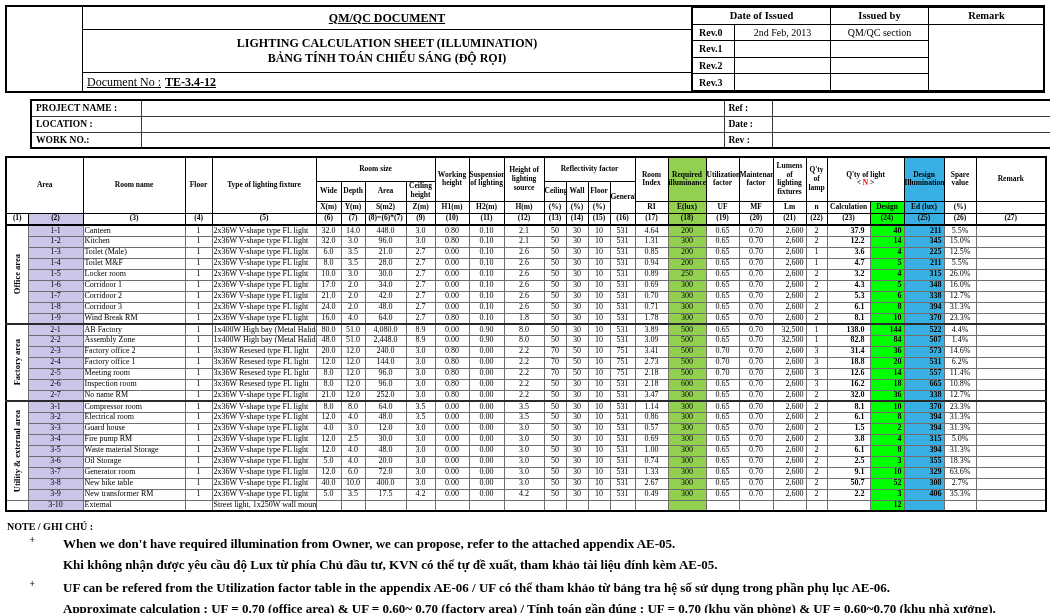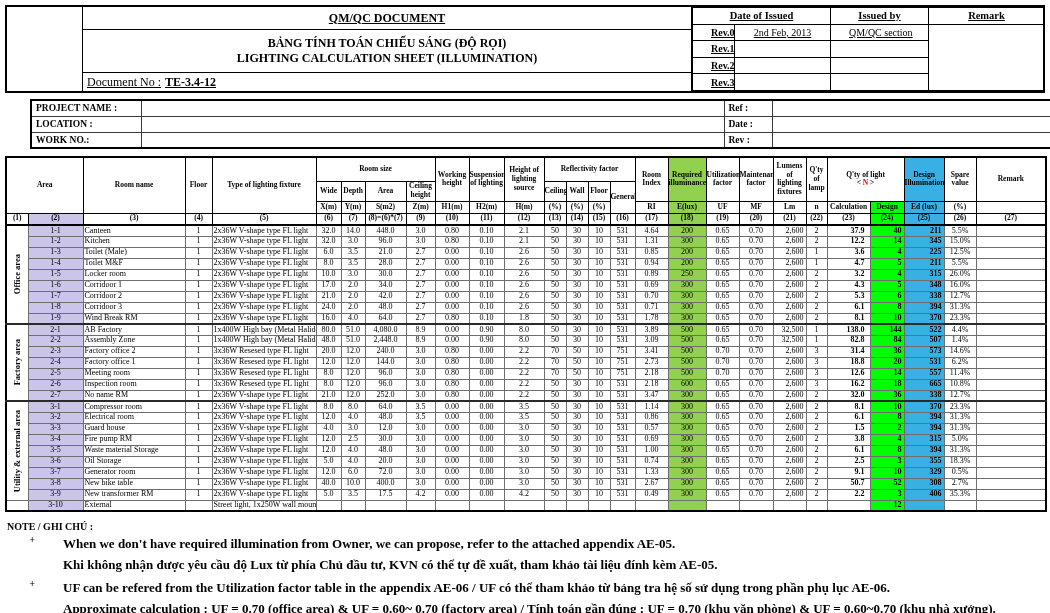--- a/index.html
+++ b/index.html
@@ -12,21 +12,21 @@
   
   .tophdr{display:flex;border:2px solid #000;height:88px;}
   .logo-cell{width:76px;border-right:1.5px solid #000;}
   .mid{flex:1;display:flex;flex-direction:column;}
   .mid-r1{height:23px;border-bottom:1.5px solid #000;display:flex;align-items:center;justify-content:center;font-weight:bold;font-size:12px;text-decoration:underline;}
   .mid-r2{flex:1;border-bottom:1.5px solid #000;display:flex;flex-direction:column;align-items:center;justify-content:center;font-weight:bold;font-size:12px;line-height:1.25;}
   .mid-r3{height:18px;display:flex;align-items:center;font-size:12px;padding-left:4px;text-decoration:underline;}
   .mid-r3 .docno{font-weight:bold;margin-left:4px;}
   .rev-block{width:352px;border-left:1.5px solid #000;}
   table.revtbl{border-collapse:collapse;width:100%;height:100%;font-size:10px;table-layout:fixed;}
-  table.revtbl th,table.revtbl td{border:1px solid #000;padding:0 18px;height:16px;text-align:center;overflow:hidden;white-space:nowrap;text-decoration:underline;}
+  table.revtbl th,table.revtbl td{border:1px solid #000;padding:0 6px;height:16px;text-align:center;overflow:hidden;white-space:nowrap;}
   table.revtbl th{font-weight:bold;font-size:10.5px;}
   table.revtbl td.revlab{font-weight:bold;text-align:left;}
   
   .projwrap{margin-top:6px;margin-left:25px;}
   table.projtbl{border-collapse:collapse;width:1040px;table-layout:fixed;font-size:9.5px;border:2px solid #000;}
   table.projtbl td{border:1.5px solid #3a3a3a;height:16px;padding:0 4px;white-space:nowrap;overflow:hidden;}
   table.projtbl td.plab{font-weight:bold;}
   
   .calcwrap{margin-top:7px;}
   table.calc{border-collapse:collapse;table-layout:fixed;width:1040px;font-size:8px;border:2px solid #000;}
@@ -58,22 +58,22 @@
 </head>
 <body>
 
 <div class="page">
 
   <div class="tophdr">
     <div class="logo-cell"></div>
     <div class="mid">
       <div class="mid-r1">QM/QC DOCUMENT</div>
       <div class="mid-r2">
+        <span>LIGHTING CALCULATION SHEET (ILLUMINATION)</span>
         <span>BẢNG TÍNH TOÁN CHIẾU SÁNG (ĐỘ RỌI)</span>
-        <span>LIGHTING CALCULATION SHEET (ILLUMINATION)</span>
       </div>
       <div class="mid-r3">
         <span>Document No :</span>
         <span class="docno">TE-3.4-12</span>
       </div>
     </div>
     <div class="rev-block">
       <table class="revtbl">
         <colgroup>
             <col style="width:42px">
@@ -907,21 +907,21 @@
             <td>531</td>
             <td>1.33</td>
             <td class="bg-req">300</td>
             <td>0.65</td>
             <td>0.70</td>
             <td class="ta-r pr2">2,600</td>
             <td>2</td>
             <td class="ta-r b pr5">9.1</td>
             <td class="bg-design ta-r b pr2">10</td>
             <td class="bg-ed ta-r b pr2">329</td>
-            <td>0.5%</td>
+            <td>63.6%</td>
             <td></td>
           </tr>
           <tr>
             <td class="bg-lav">3-8</td>
             <td class="ta-l">New bike table</td>
             <td>1</td>
             <td class="ta-l">2x36W V-shape type FL light</td>
             <td>40.0</td>
             <td>10.0</td>
             <td>400.0</td>

